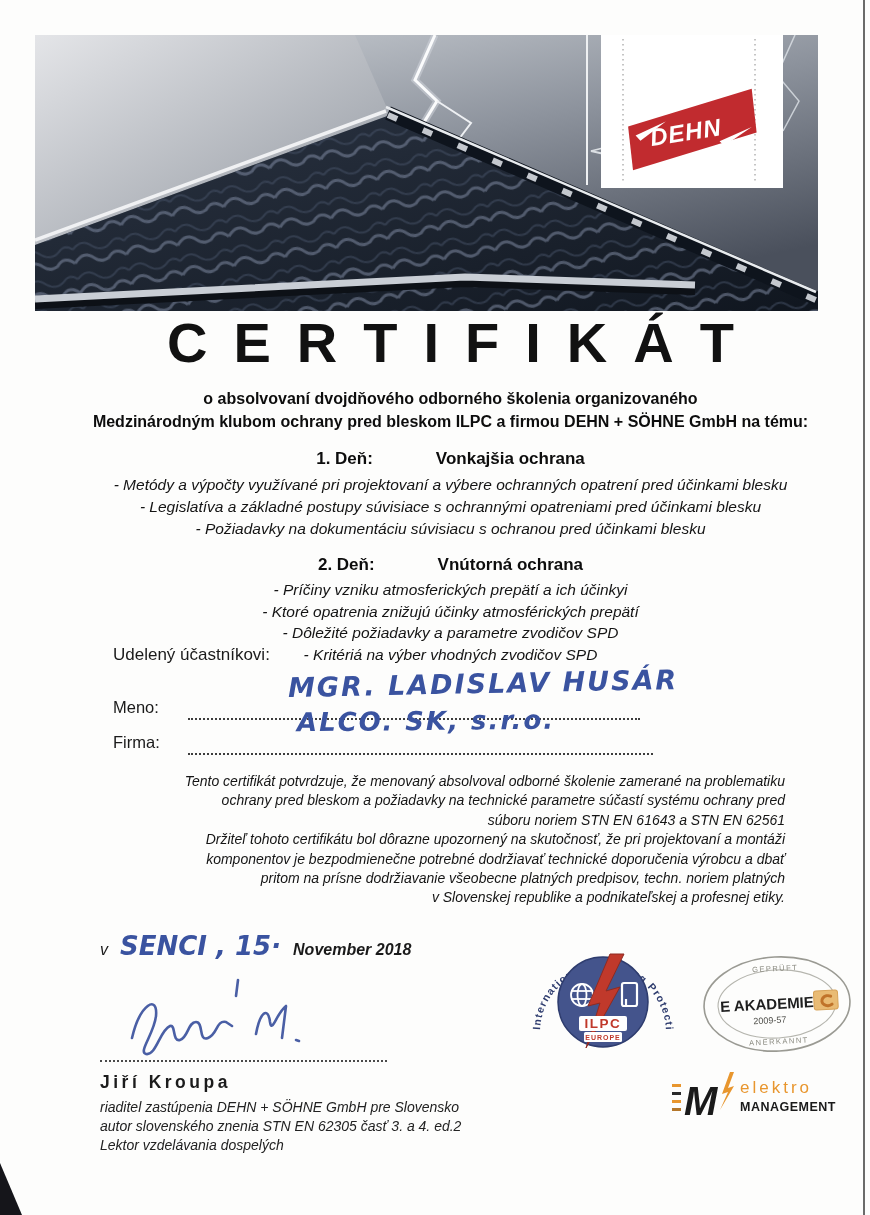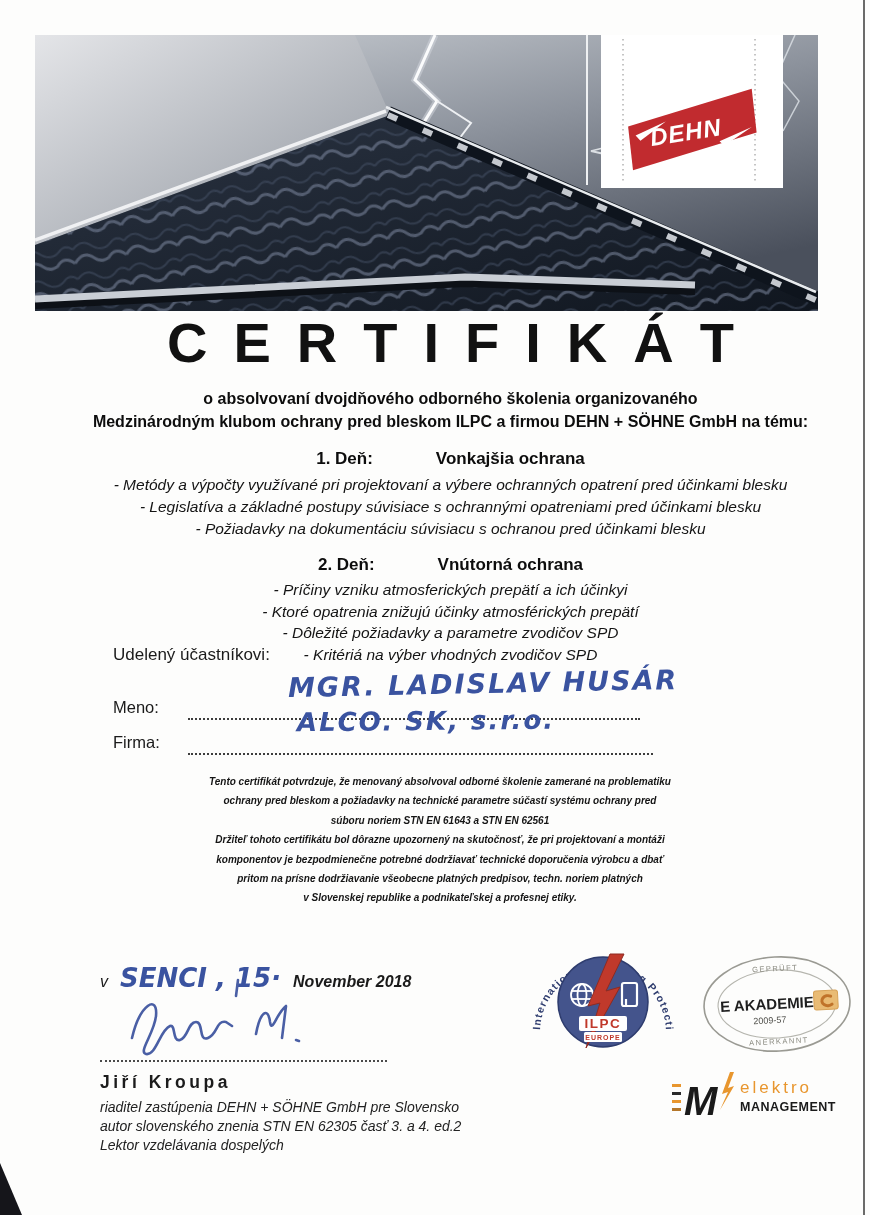--- a/index.html
+++ b/index.html
@@ -26,26 +26,26 @@
 
   .recip-head{left:113px; top:645px; font-size:17px; color:#1a1a1a;}
   .field-label{left:113px; font-size:16.5px; color:#1a1a1a;}
   .dotline{height:18px; border-bottom:2px dotted #3d3d3d;}
   .meno-label{top:698px;} .meno-line{left:188px; top:700px; width:452px;}
   .firma-label{top:733px;} .firma-line{left:188px; top:735px; width:465px;}
   .hand{color:#3a53a0; font-family:"DejaVu Sans", sans-serif; font-style:italic; font-weight:600; white-space:nowrap;}
   .meno-value{left:288px; top:668px; font-size:27px; letter-spacing:2px; transform:rotate(-1.2deg);}
   .firma-value{left:297px; top:706px; font-size:26px; letter-spacing:2px; transform:rotate(-0.6deg);}
 
-  .body-par{left:95px; width:690px; top:772px; text-align:center; font-style:italic;
-            font-size:10px; line-height:19.4px; color:#151515;font-weight:bold;}
+  .body-par{left:95px; width:690px; top:772px; text-align:right; font-style:italic;
+            font-size:14px; line-height:19.4px; color:#151515;}
 
   .date-row{left:100px; top:931px; display:flex; align-items:baseline; gap:12px;}
   .date-prefix{font-size:16px; font-style:italic; color:#1a1a1a;}
-  .date-hand{font-size:26px;margin-top:32px;}
+  .date-hand{font-size:26px;}
   .date-printed{font-size:16px; font-style:italic; font-weight:600; color:#1a1a1a;}
 
   .sig-svg{left:118px; top:970px; width:230px; height:95px;}
   .sig-line{left:100px; top:1058px; width:287px; border-bottom:2px dotted #4a4a4a; height:2px;}
   .sign-name{left:100px; top:1072px; font-size:17.5px; font-weight:700; letter-spacing:3.5px; color:#1c1c1c;}
   .sign-titles{left:100px; top:1098px; font-size:14px; font-style:italic; line-height:19px; color:#222;}
 
   .ilpc{left:527px; top:926px; width:152px; height:152px;}
   .ea{left:697px; top:950px; width:160px; height:108px;}
   .em{left:668px; top:1068px; width:190px; height:58px;}

